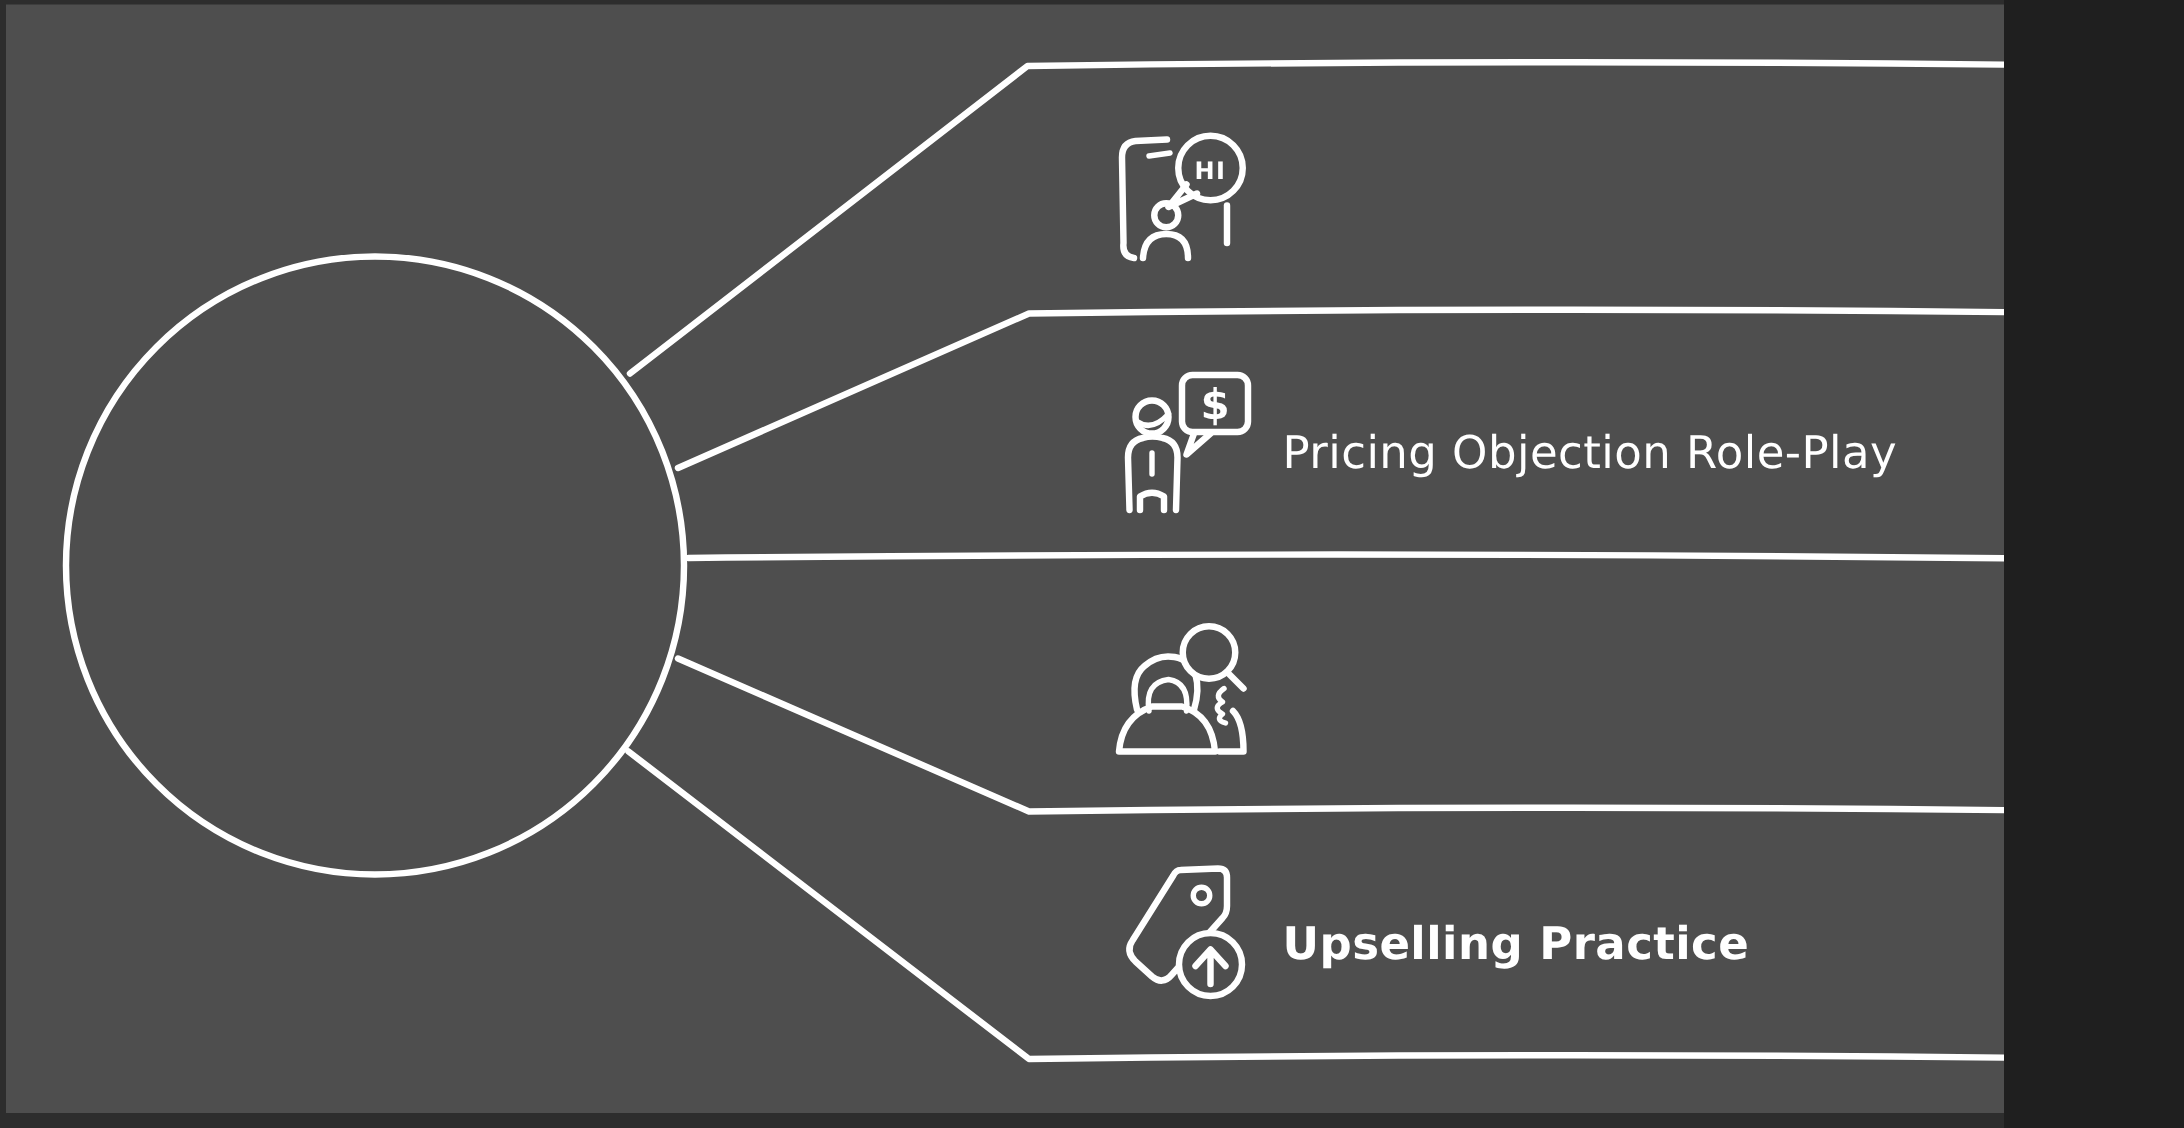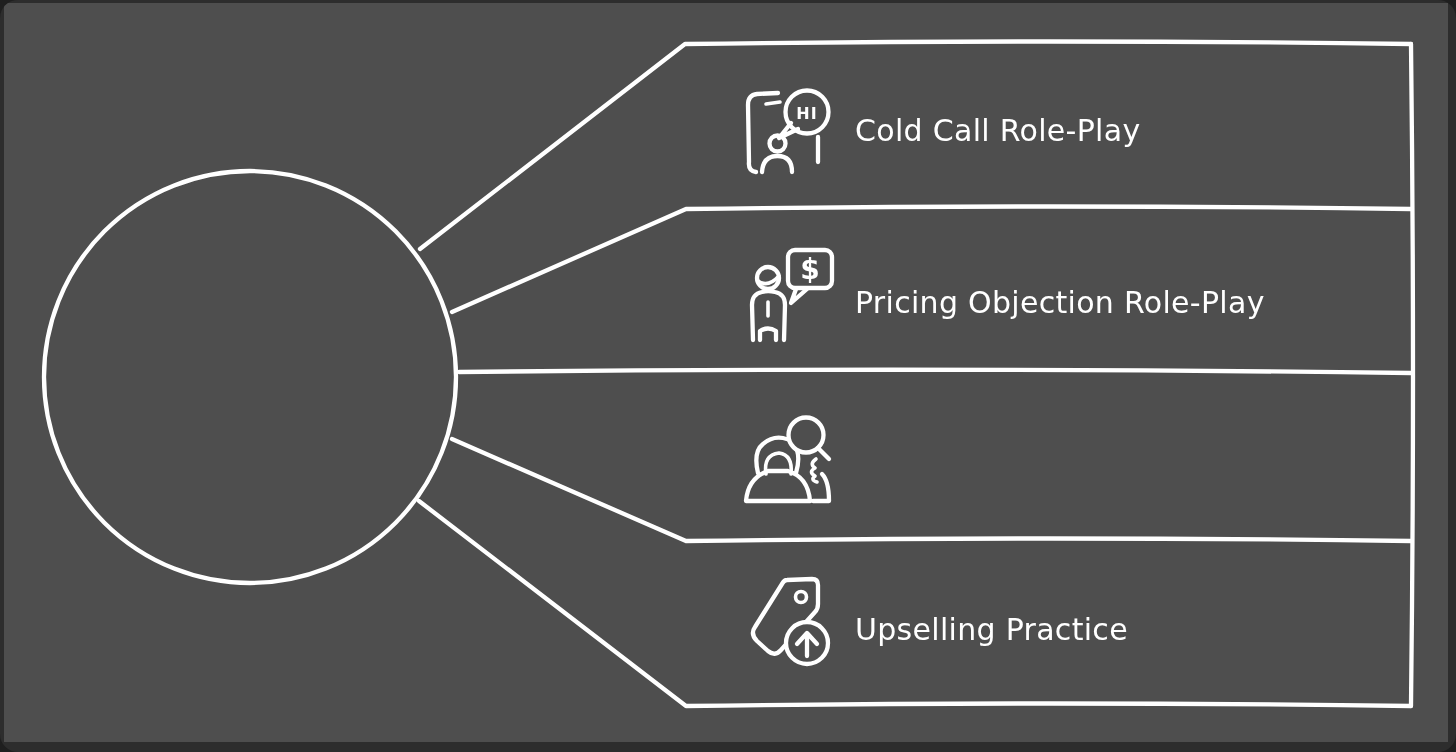--- a/index.html
+++ b/index.html
@@ -1,31 +1,31 @@
 <!DOCTYPE html>
 <html style="--background: #4e4e4e; --frame: #2d2d2d; --stroke: #ffffff; --text: #ffffff;"><head>
 <meta charset="utf-8">
 <style>
   html,body{margin:0;padding:0;background:#1f1f1f;}
-  .frame{position:relative;width:1456px;height:752px;background:var(--frame,#2d2d2d);
-         overflow:hidden;font-family:"DejaVu Sans",sans-serif;border-radius:18px;}
+  .frame{position:relative;width:1336px;height:752px;background:var(--frame,#2d2d2d);
+         overflow:hidden;font-family:"DejaVu Sans",sans-serif;}
   .panel{position:absolute;left:4px;top:3px;width:1444px;height:739px;
          background:var(--background,#4e4e4e);}
   svg.scene{position:absolute;left:0;top:0;width:1456px;height:752px;}
   .stroke{fill:none;stroke:var(--stroke,#ffffff);stroke-width:4.3;
           stroke-linecap:round;stroke-linejoin:round;}
   .thin{stroke-width:3.6;}
   .bgfill{fill:var(--background,#4e4e4e);stroke:var(--stroke,#ffffff);stroke-width:4.3;}
   .glyph{fill:var(--text,#ffffff);font-weight:bold;font-family:"DejaVu Sans",sans-serif;}
   .title{position:absolute;left:88px;top:316px;width:324px;text-align:center;
          font-size:33px;font-weight:bold;line-height:42px;letter-spacing:.5px;
          color:var(--text,#ffffff);}
   .nlabel{position:absolute;left:855px;font-size:30px;line-height:40px;
           letter-spacing:.3px;color:var(--text,#ffffff);white-space:nowrap;}
-  .nlabel.r1{top:111px;} .nlabel.r2{top:283px;} .nlabel.r3{top:445px;} .nlabel.r4{top:610px;}
+  .nlabel.r1{top:111px;} .nlabel.r2{top:283px;} .nlabel.r3{top:445px;} .nlabel.r4{top:610px;font-weight:bold;}
 </style>
 </head>
 <body>
 
 <div class="frame">
   <div class="panel"></div>
 
   <svg class="scene" viewBox="0 0 1456 752">
 
     <g>
@@ -75,16 +75,15 @@
 
     <g>
       <path class="stroke" d="M 787 580 L 812 579 Q 818 579 818 585 L 818 604 Q 818 609 815 612 L 781 650 Q 775 657 768 651 L 757 641 Q 750 634 755 627 L 782 584 Q 784 580 787 580 Z"></path>
       <circle class="stroke thin" cx="801" cy="597" r="5.5"></circle>
       <circle class="bgfill" cx="807" cy="643" r="21"></circle>
       <path class="stroke" d="M 807 656 L 807 635 M 797 644 L 807 633 L 817 644"></path>
     </g>
   </svg>
 
 
-  <div class="nlabel r1">Cold Call Role-Play</div>
   <div class="nlabel r2">Pricing Objection Role-Play</div>
   <div class="nlabel r4">Upselling Practice</div>
 </div>
 
 </body></html>

